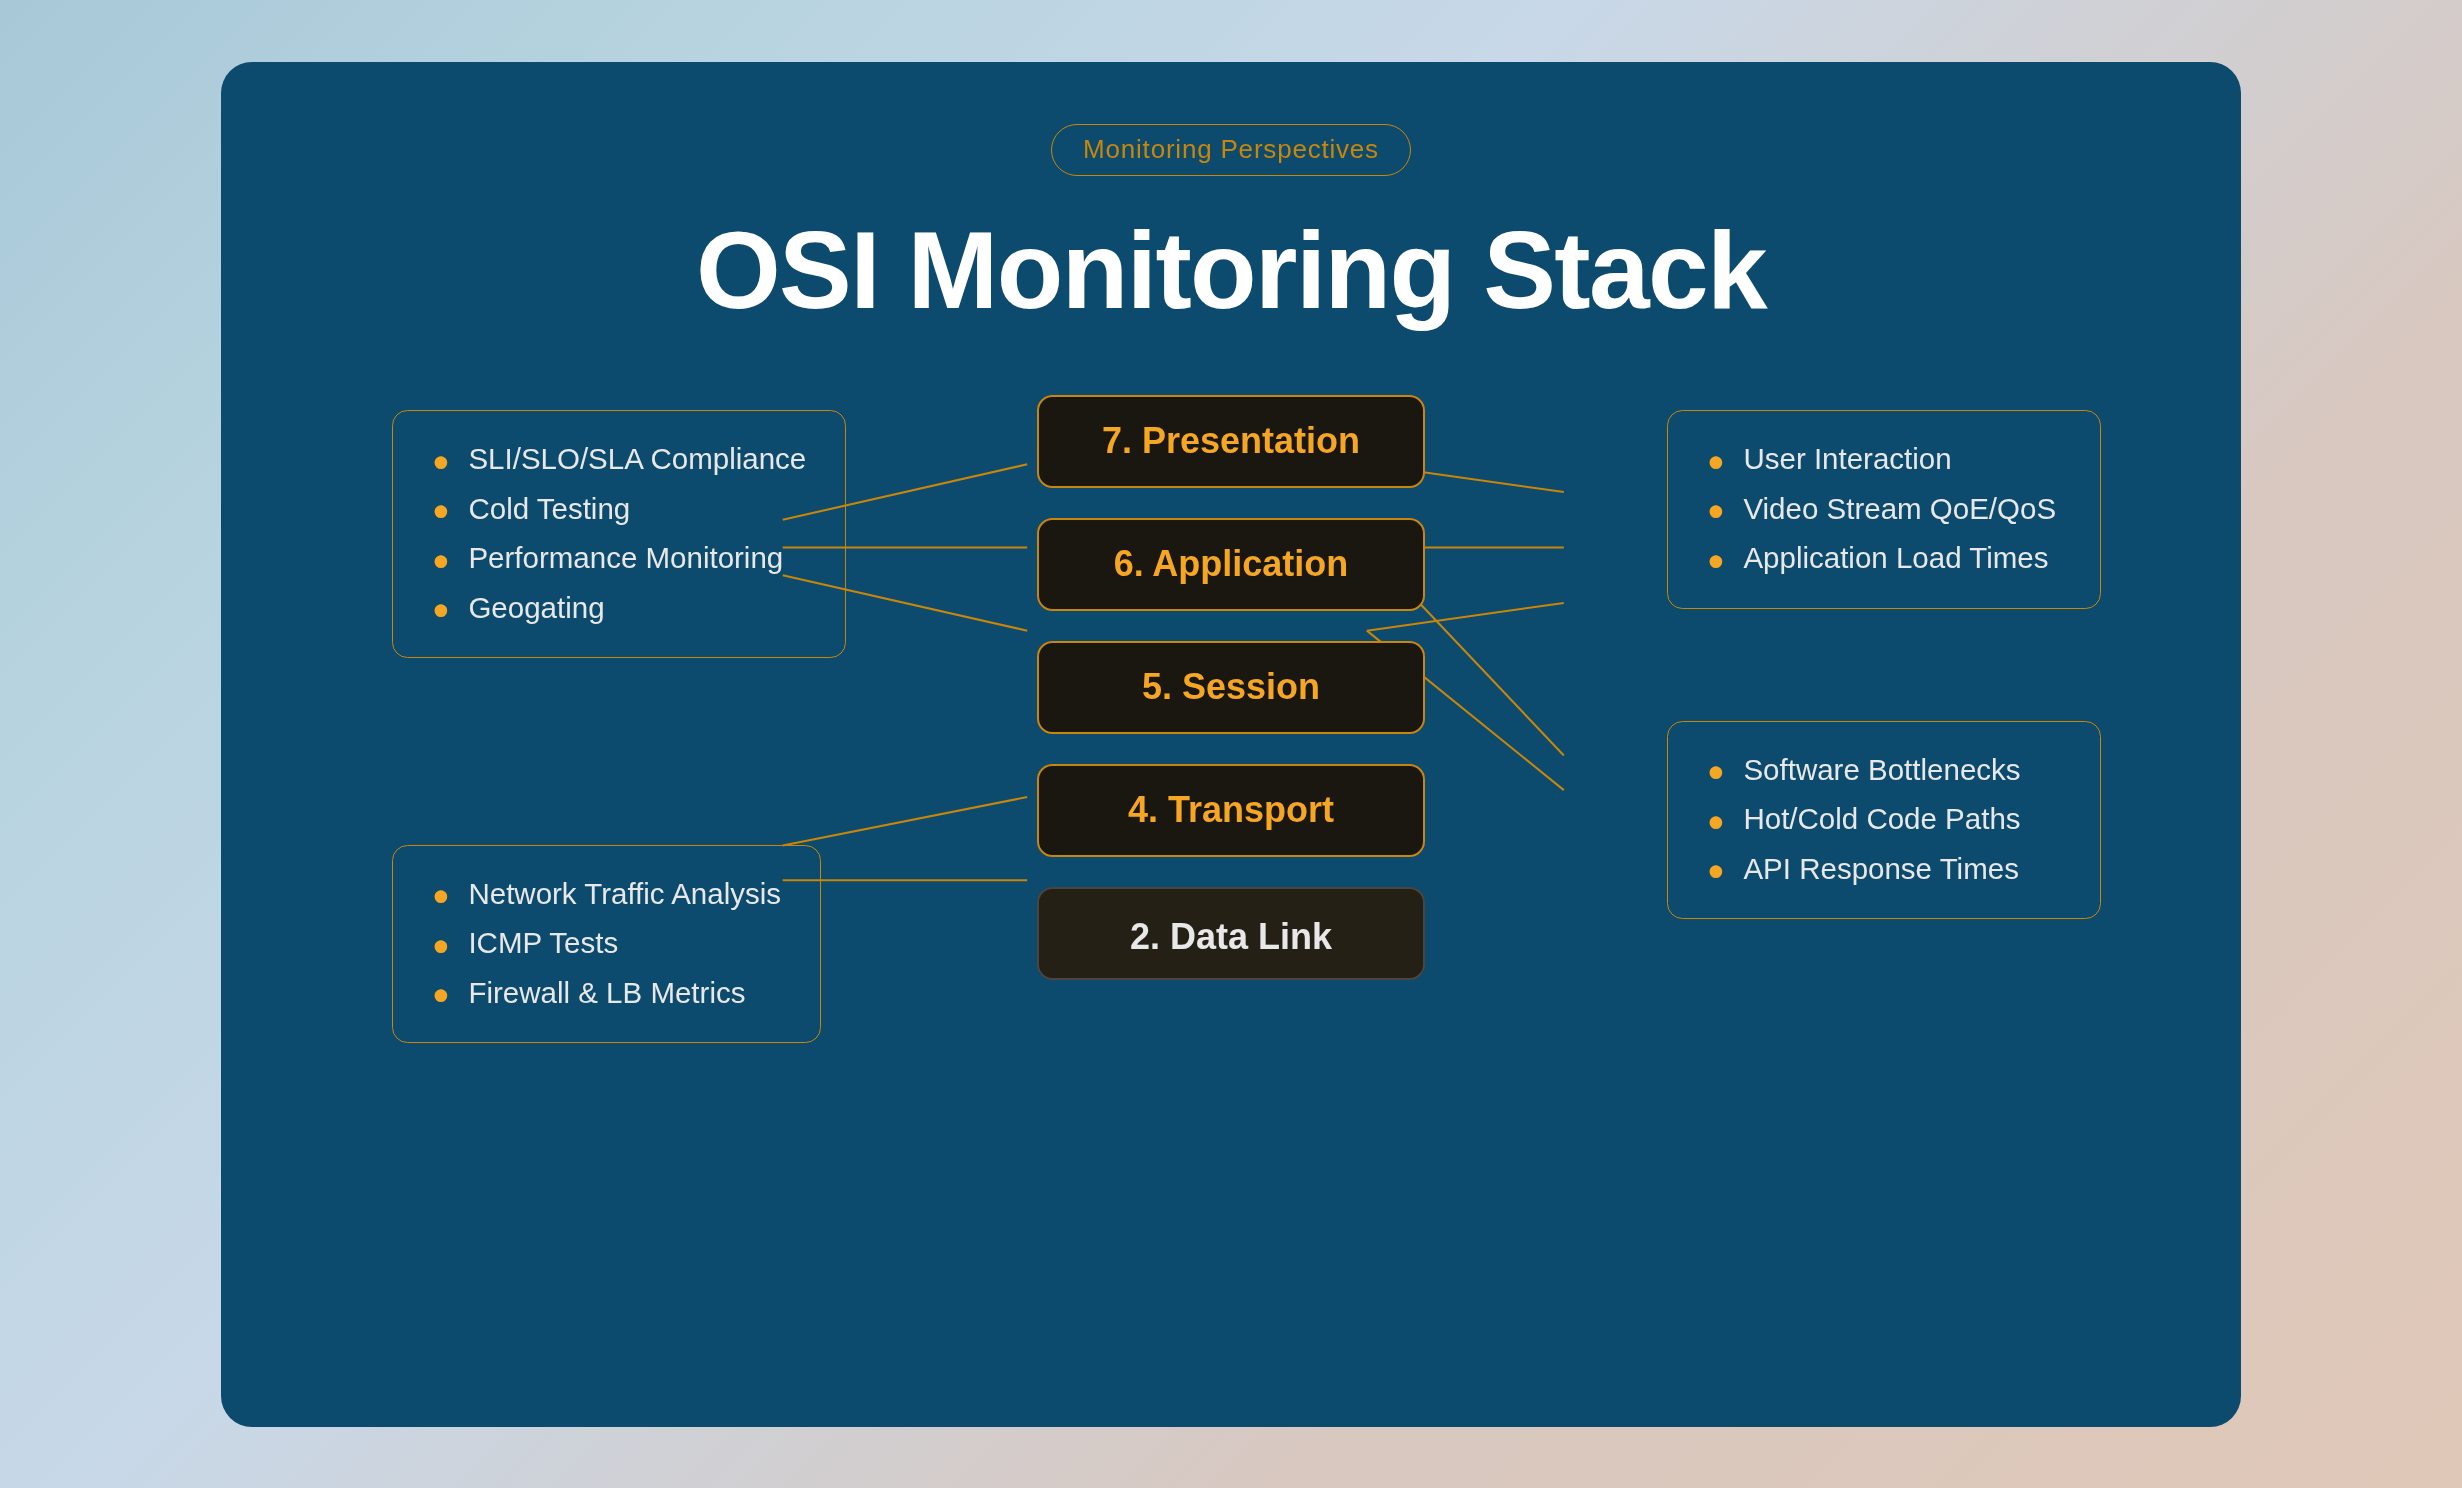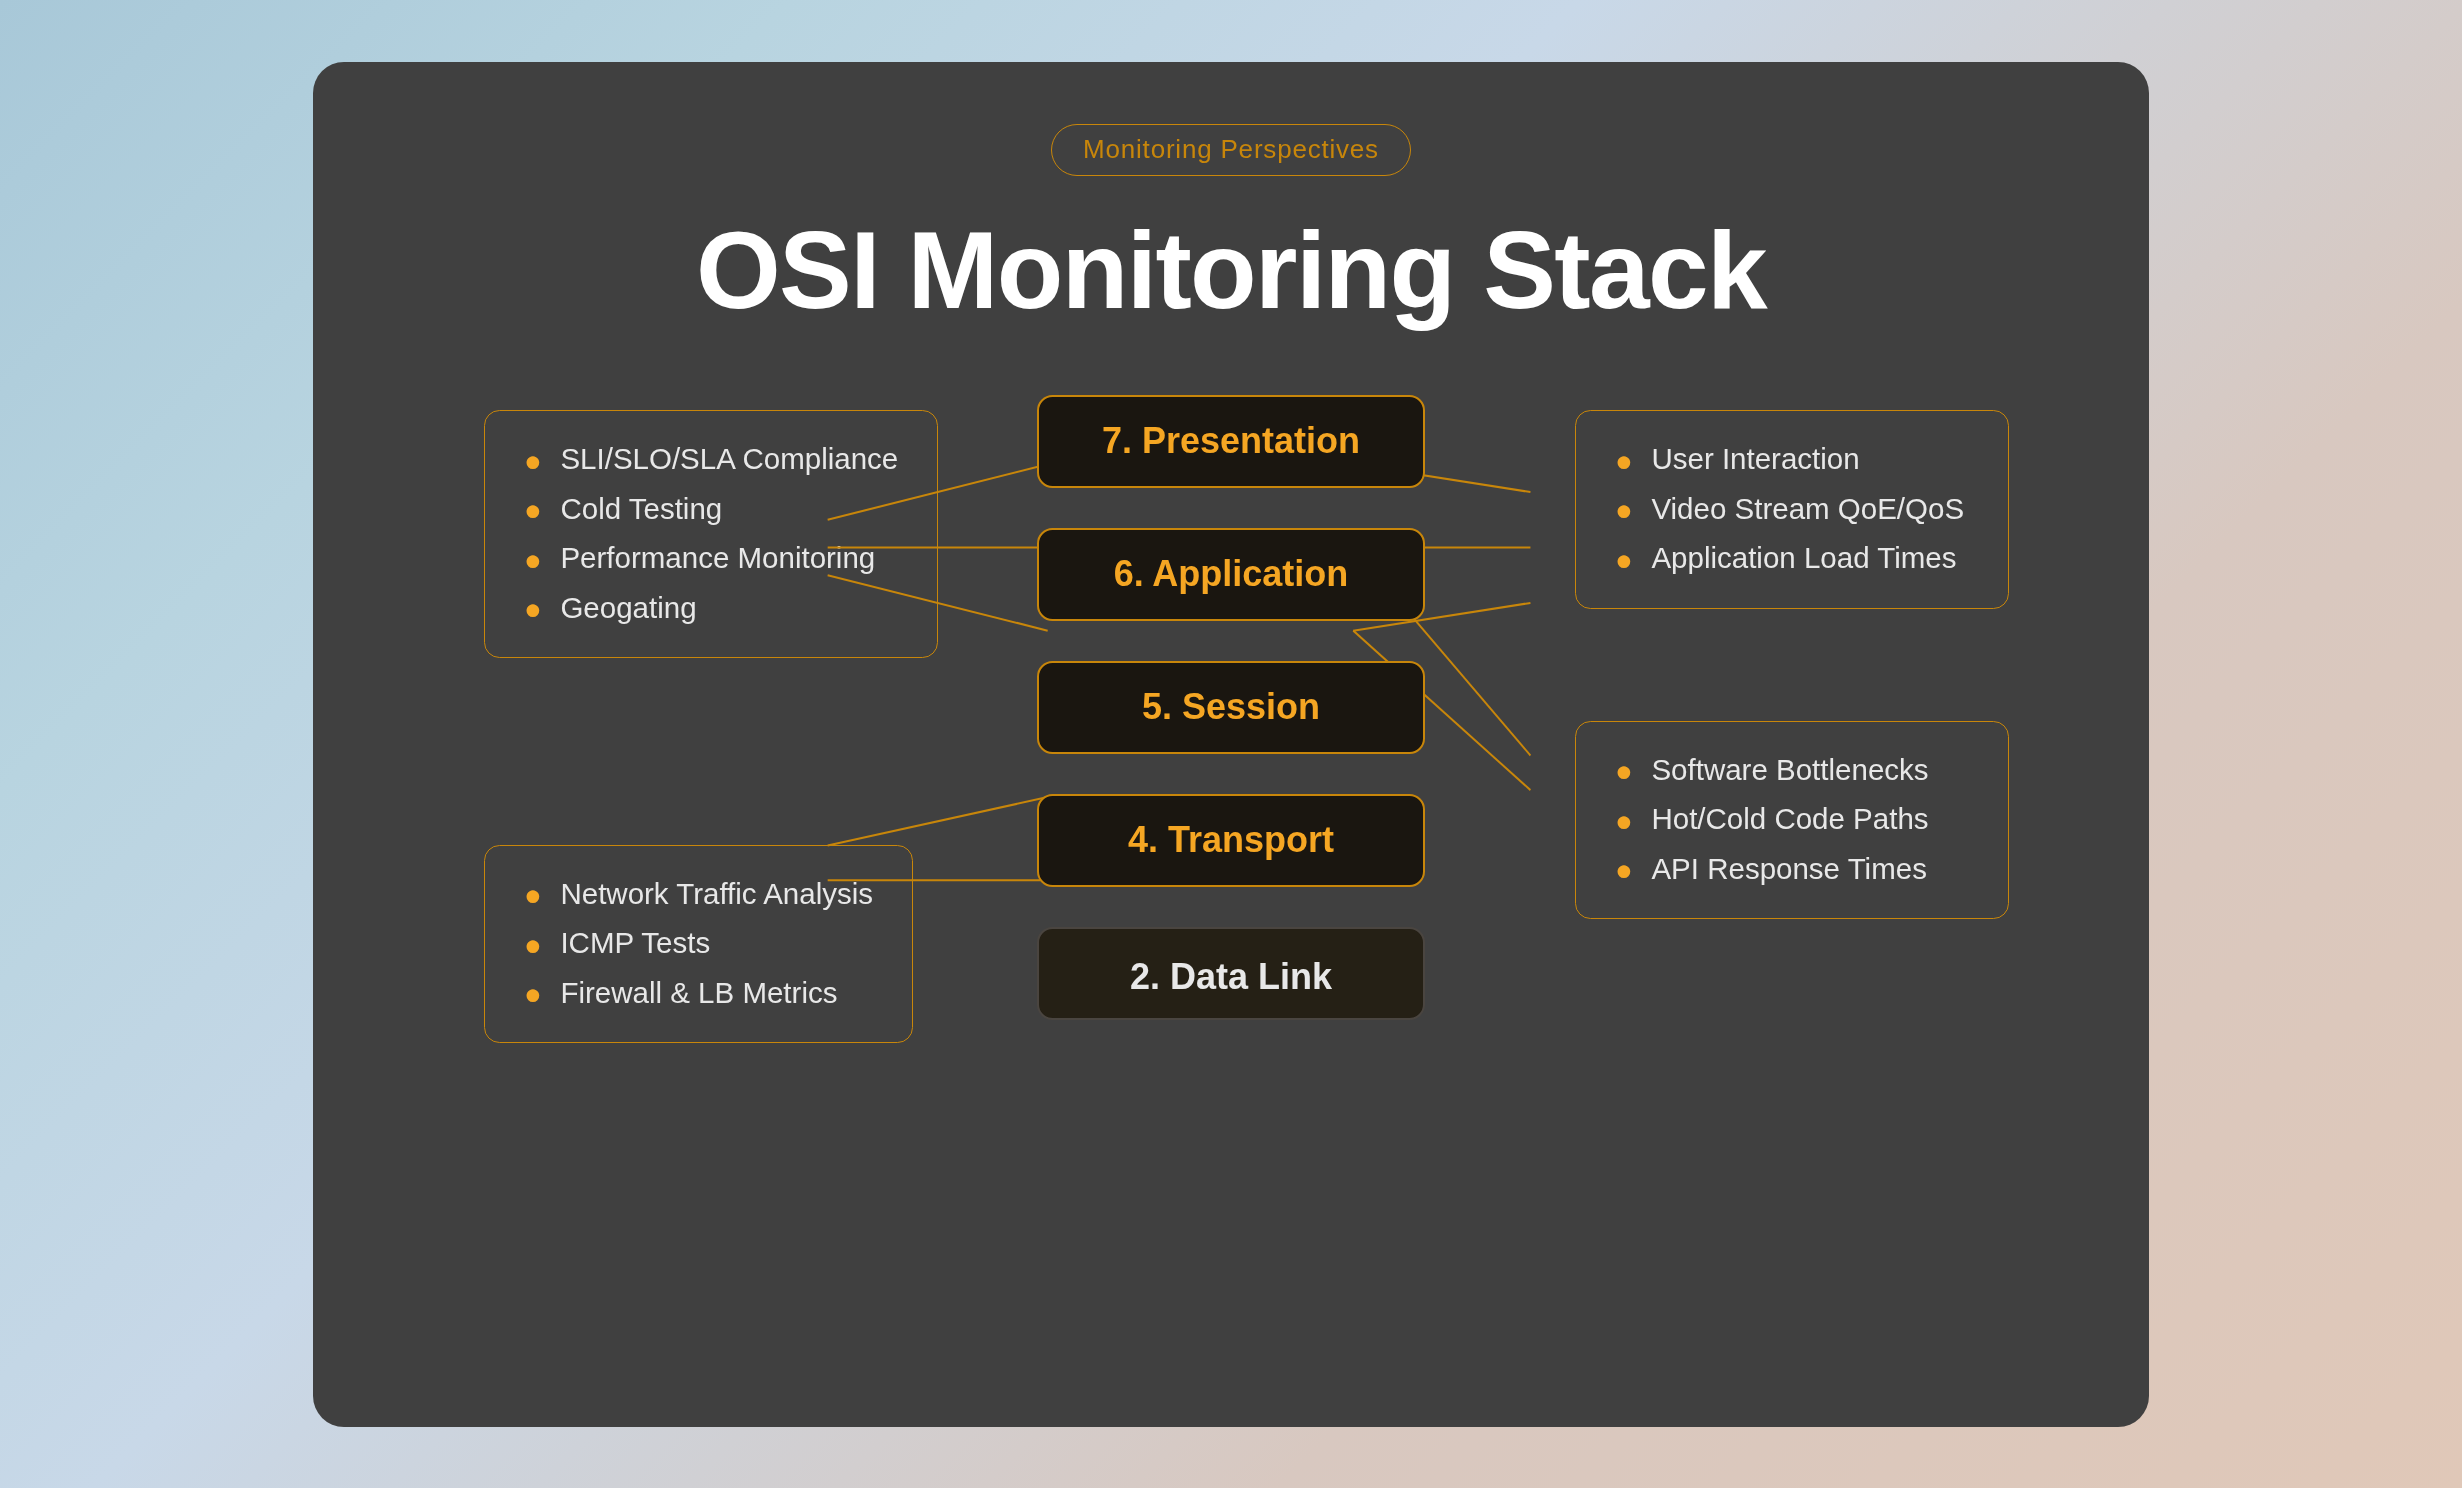--- a/index.html
+++ b/index.html
@@ -8,23 +8,23 @@
       width: 2462px;
       height: 1489px;
       background: linear-gradient(135deg, #a8c8d8 0%, #b8d4e0 20%, #c8d8e8 40%, #d8c8c0 70%, #e0c8b8 100%);
       display: flex;
       align-items: center;
       justify-content: center;
       font-family: -apple-system, BlinkMacSystemFont, 'Segoe UI', sans-serif;
     }
 
     .window {
-      width: 1836px;
+      width: 2020px;
       height: 1365px;
-      background: #404040;
+      background: #0c4a6e;
       border-radius: 31px;
       display: flex;
       flex-direction: column;
       align-items: center;
       padding: 62px 93px;
       position: relative;
     }
 
     .badge {
       border: 1.6px solid #c8860a;
@@ -95,21 +95,21 @@
     }
 
     
     .center-column {
       position: absolute;
       left: 50%;
       transform: translateX(-50%);
       top: 0;
       display: flex;
       flex-direction: column;
-      gap: 40px;
+      gap: 30px;
       align-items: center;
     }
 
     .osi-box {
       width: 388px;
       height: 93px;
       border: 2.3px solid #c8860a;
       border-radius: 15.5px;
       display: flex;
       align-items: center;

